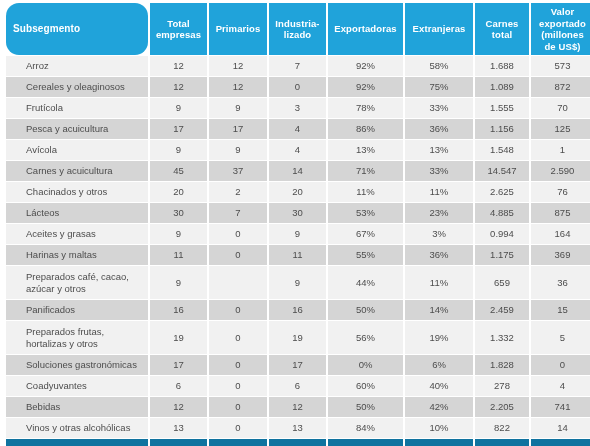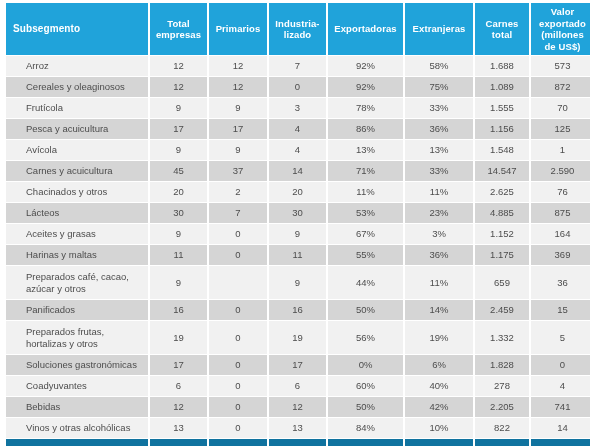--- a/index.html
+++ b/index.html
@@ -34,20 +34,21 @@
     vertical-align: middle;
     text-align: center;
     letter-spacing: 0.1px;
     height: 44px;
     box-sizing: border-box;
   }
   thead th.col-sub {
     text-align: left;
     padding-left: 7px;
     font-size: 10px;
+    border-radius: 13px;
   }
   tbody td {
     font-size: 9.5px;
     color: #4d4d4d;
     line-height: 11.5px;
     padding: 4px 4px;
     text-align: center;
     vertical-align: middle;
     height: 20px;
     box-sizing: border-box;
@@ -230,21 +231,21 @@
         </tr>
         <tr class="odd">
           <td class="name">
             <div>Aceites y grasas</div>
           </td>
           <td>9</td>
           <td>0</td>
           <td>9</td>
           <td>67%</td>
           <td>3%</td>
-          <td>1.152</td>
+          <td>0.994</td>
           <td>164</td>
         </tr>
         <tr class="even">
           <td class="name">
             <div>Harinas y maltas</div>
           </td>
           <td>11</td>
           <td>0</td>
           <td>11</td>
           <td>55%</td>

